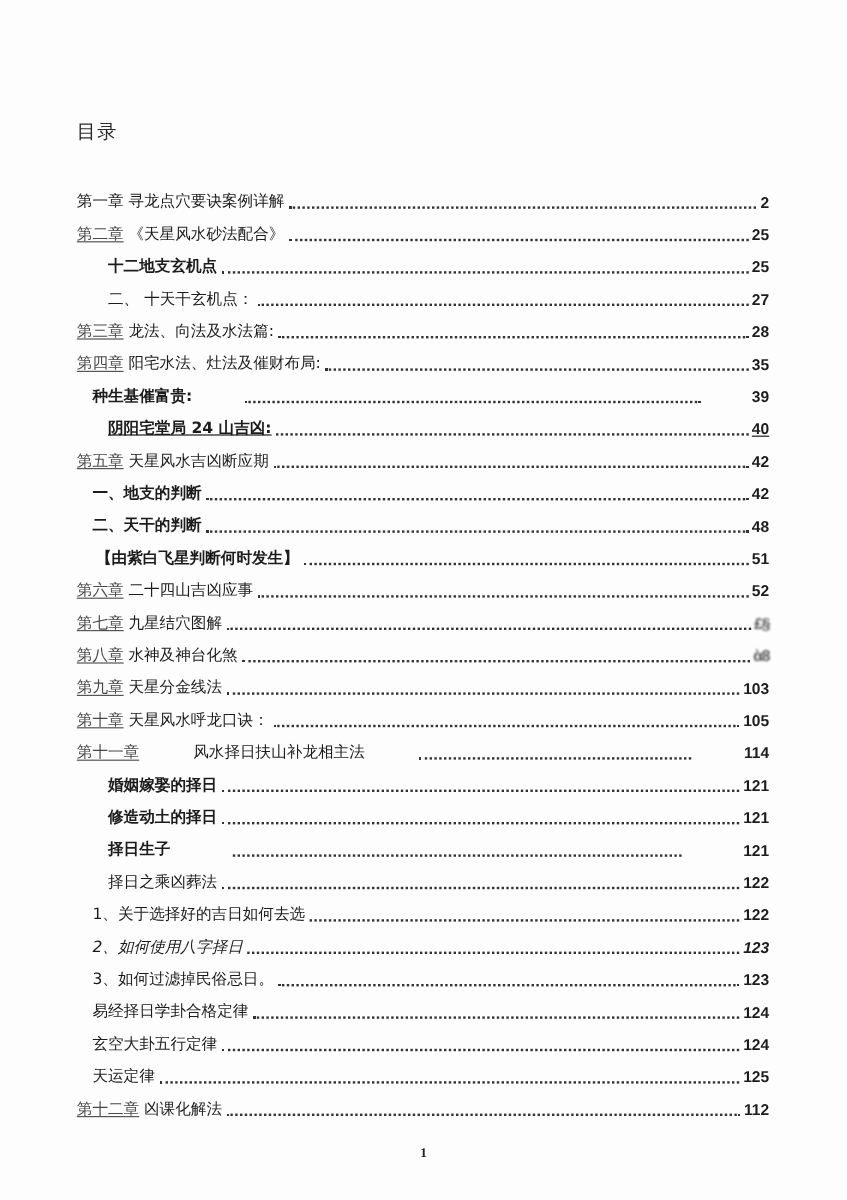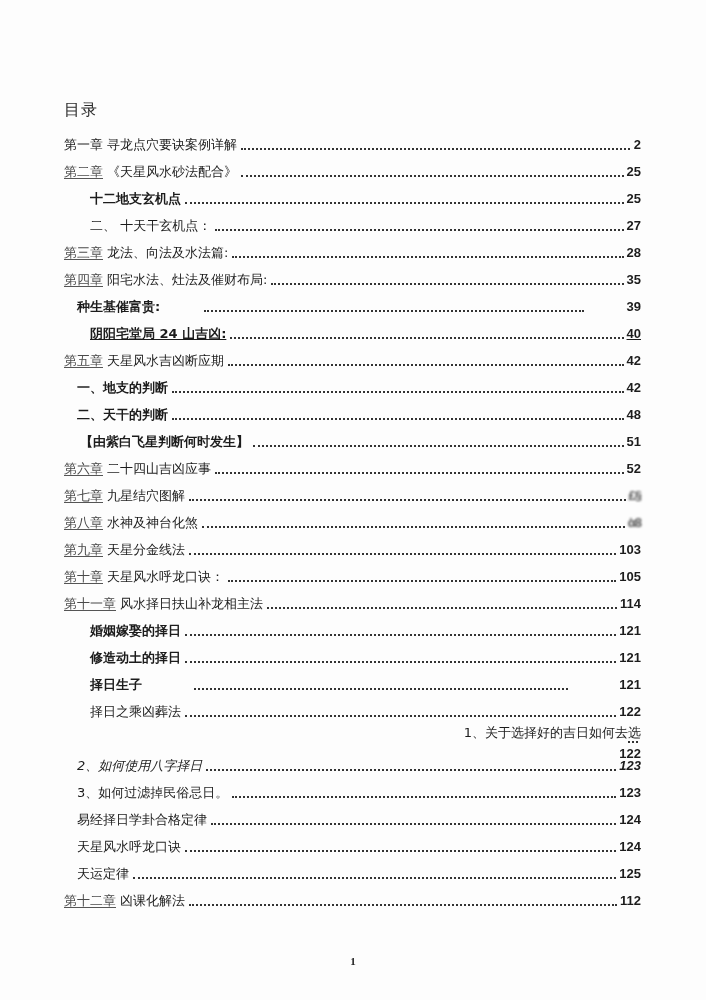--- a/index.html
+++ b/index.html
@@ -39,20 +39,21 @@
     }
     .toc-row {
       position: absolute;
       height: 22px;
       display: flex;
       align-items: flex-end;
       font-size: 13px;
       line-height: 16px;
       color: #1c1c1c;
       right: 65px;
+      margin-top: 24px;
     }
     .toc-row .chapter-prefix {
       color: #4a4a4a;
       text-decoration: underline;
       text-underline-offset: 2px;
       text-decoration-color: #555;
       margin-right: 4px;
       white-space: nowrap;
     }
     .toc-row .chapter-prefix.plain {
@@ -191,21 +192,21 @@
         <span class="label">天星分金线法</span>
         <span class="leader"></span>
         <span class="page-num">103</span>
       </div>
       <div class="toc-row" style="left: 64px; top: 432px;">
         <span class="chapter-prefix">第十章</span>
         <span class="label">天星风水呼龙口诀：</span>
         <span class="leader"></span>
         <span class="page-num">105</span>
       </div>
-      <div class="toc-row" style="left: 64px; top: 459px;">
+      <div class="toc-row" style="left: 64px; top: 459px; gap: 41px;">
         <span class="chapter-prefix">第十一章</span>
         <span class="label">风水择日扶山补龙相主法</span>
         <span class="leader"></span>
         <span class="page-num">114</span>
       </div>
       <div class="toc-row bold" style="left: 90px; top: 486px;">
         <span class="label">婚姻嫁娶的择日</span>
         <span class="leader"></span>
         <span class="page-num">121</span>
       </div>
@@ -217,42 +218,42 @@
       <div class="toc-row bold" style="left: 90px; top: 540px; gap: 48px;">
         <span class="label">择日生子</span>
         <span class="leader"></span>
         <span class="page-num">121</span>
       </div>
       <div class="toc-row" style="left: 90px; top: 567px;">
         <span class="label">择日之乘凶葬法</span>
         <span class="leader"></span>
         <span class="page-num">122</span>
       </div>
-      <div class="toc-row" style="left: 77px; top: 594px; flex-direction: column;">
+      <div class="toc-row" style="left: 77px; top: 594px;">
         <span class="label">1、关于选择好的吉日如何去选</span>
         <span class="leader"></span>
         <span class="page-num">122</span>
       </div>
       <div class="toc-row" style="left: 77px; top: 621px; font-style: italic;">
         <span class="label">2、如何使用八字择日</span>
         <span class="leader"></span>
         <span class="page-num">123</span>
       </div>
       <div class="toc-row" style="left: 77px; top: 648px;">
         <span class="label">3、如何过滤掉民俗忌日。</span>
         <span class="leader"></span>
         <span class="page-num">123</span>
       </div>
       <div class="toc-row" style="left: 77px; top: 675px;">
         <span class="label">易经择日学卦合格定律</span>
         <span class="leader"></span>
         <span class="page-num">124</span>
       </div>
       <div class="toc-row" style="left: 77px; top: 702px;">
-        <span class="label">天星风水呼龙口诀</span>
+        <span class="label">玄空大卦五行定律</span>
         <span class="leader"></span>
         <span class="page-num">124</span>
       </div>
       <div class="toc-row" style="left: 77px; top: 729px;">
         <span class="label">天运定律</span>
         <span class="leader"></span>
         <span class="page-num">125</span>
       </div>
       <div class="toc-row" style="left: 64px; top: 756px;">
         <span class="chapter-prefix">第十二章</span>

